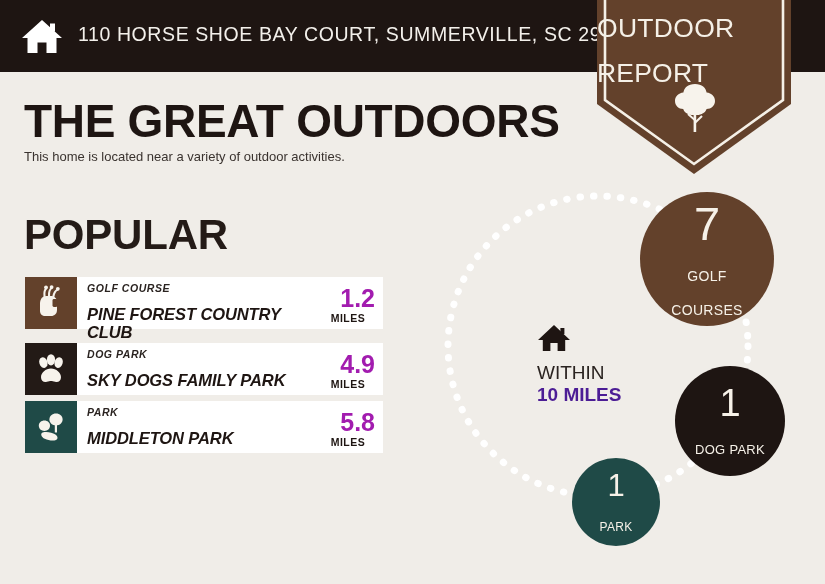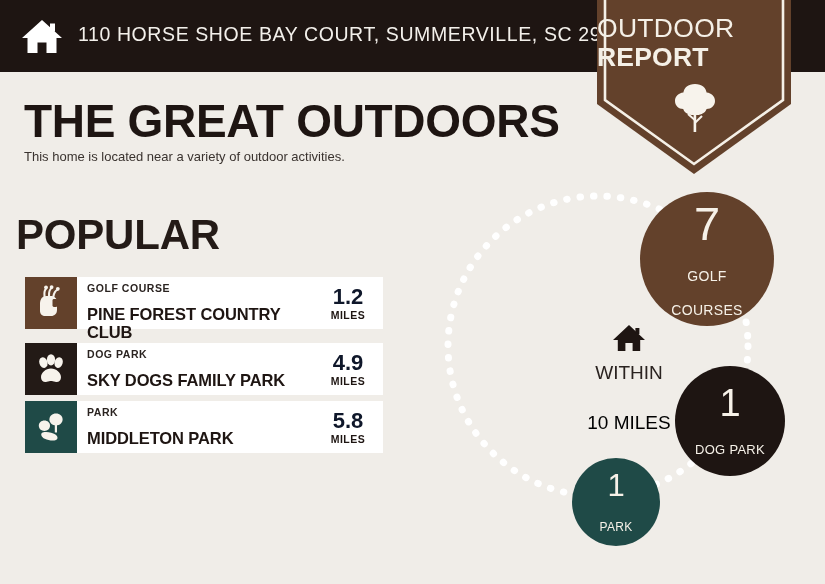--- a/index.html
+++ b/index.html
@@ -56,21 +56,21 @@
     position: absolute;
     left: 0; top: 14px;
     width: 194px;
     text-align: left;
     color: #F5F0E7;
     font-size: 26.5px;
     font-weight: 400;
     line-height: 1.08;
     letter-spacing: 0.3px;
   }
-  .badge-text .l2 { font-weight: 700; letter-spacing: 0.2px;}
+  .badge-text .l2 { font-weight: 400; letter-spacing: 0.2px; margin-top: 16px;}
   .badge-tree {
     position: absolute;
     left: 77px; top: 82px;
     width: 42px; height: 50px;
   }
 
   
   .h1 {
     position: absolute;
     left: 24px; top: 94px;
@@ -81,21 +81,21 @@
   }
   .sub {
     position: absolute;
     left: 24px; top: 149px;
     font-size: 13px;
     color: #3A332F;
     font-weight: 400;
   }
   .h2 {
     position: absolute;
-    left: 16px; top: 211px;
+    left: 24px; top: 211px;
     font-size: 42px;
     font-weight: 700;
     letter-spacing: -0.2px;
     color: #241B17;
   }
 
   
   .list { position: absolute; left: 25px; top: 277px; width: 358px; }
   .row {
     position: relative;
@@ -106,20 +106,21 @@
   .tile {
     position: absolute;
     left: 0; top: 0;
     width: 52px; height: 52px;
   }
   .tile svg { display:block; }
   .row-txt {
     position: absolute;
     left: 62px; top: 6px;
     width: 240px;
+    font-style: italic;
   }
   .cat {
     font-size: 10.5px;
     font-weight: 700;
     letter-spacing: 0.55px;
     color: #2A2320;
     line-height: 1.1;
   }
   .name {
     font-size: 16.5px;
@@ -129,24 +130,25 @@
     line-height: 1.12;
     margin-top: 10px;
   }
   .dist {
     position: absolute;
     right: 8px; top: 9px;
     text-align: center;
     width: 54px;
   }
   .dist-num {
-    font-size: 22px;
-    font-weight: 700;
-    color: #0f172a;
+    font-size: 25px;
+    font-weight: 700;
+    color: #a21caf;
     line-height: 1.0;
+    text-align: right;
   }
   .dist-unit {
     font-size: 10.5px;
     font-weight: 700;
     letter-spacing: 0.5px;
     color: #1E1512;
     line-height: 1.35;
   }
 
   
@@ -155,38 +157,37 @@
     left: 430px; top: 176px;
     width: 395px; height: 408px;
   }
   .dotted {
     position: absolute;
     left: 10px; top: 12px;
     width: 316px; height: 316px;
   }
   .center-block {
     position: absolute;
-    left: 124px; top: 146px;
+    left: 107px; top: 146px;
     width: 150px;
-    text-align: center;
+    text-align: left;
   }
   .center-house { width: 34px; height: 32px; display: inline-block; }
   .within {
     font-size: 19px;
     color: #2A2320;
     font-weight: 400;
     line-height: 1.18;
     margin-top: 4px;
   }
   .miles10 {
     font-size: 19px;
-    color: #000000;
-    font-weight: 400;
+    color: #4c1d95;
+    font-weight: 700;
     line-height: 1.15;
-    margin-top: 28px;
   }
   .bub {
     position: absolute;
     border-radius: 50%;
     display: flex;
     flex-direction: column;
     align-items: center;
     justify-content: center;
     color: #F6F1E8;
     text-align: center;

